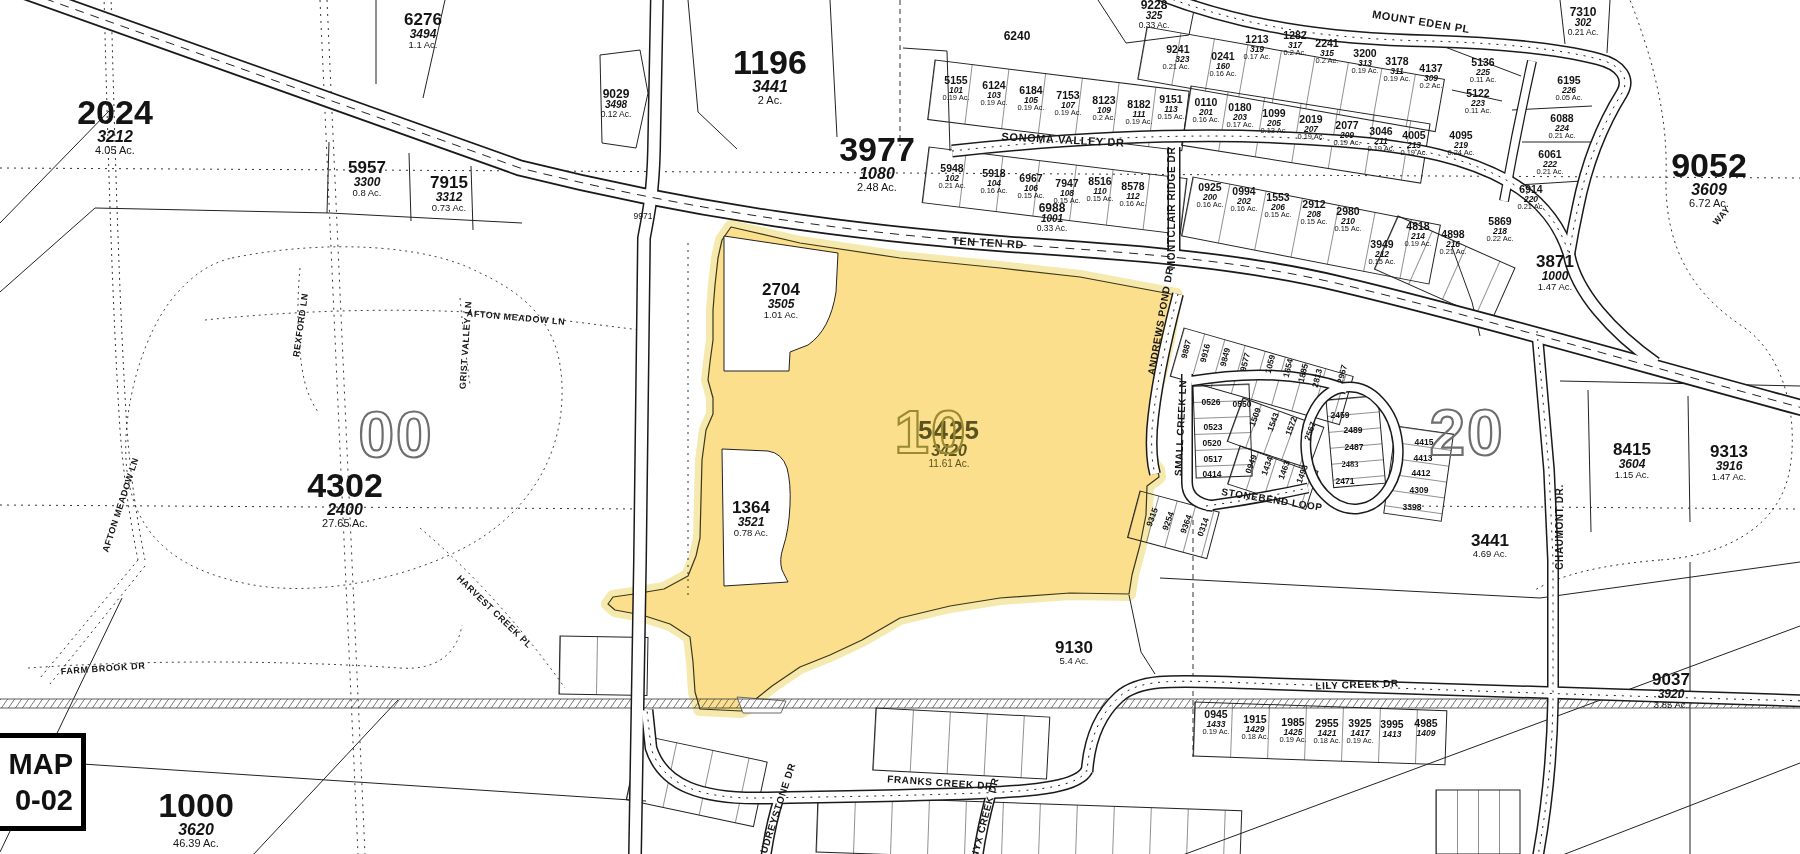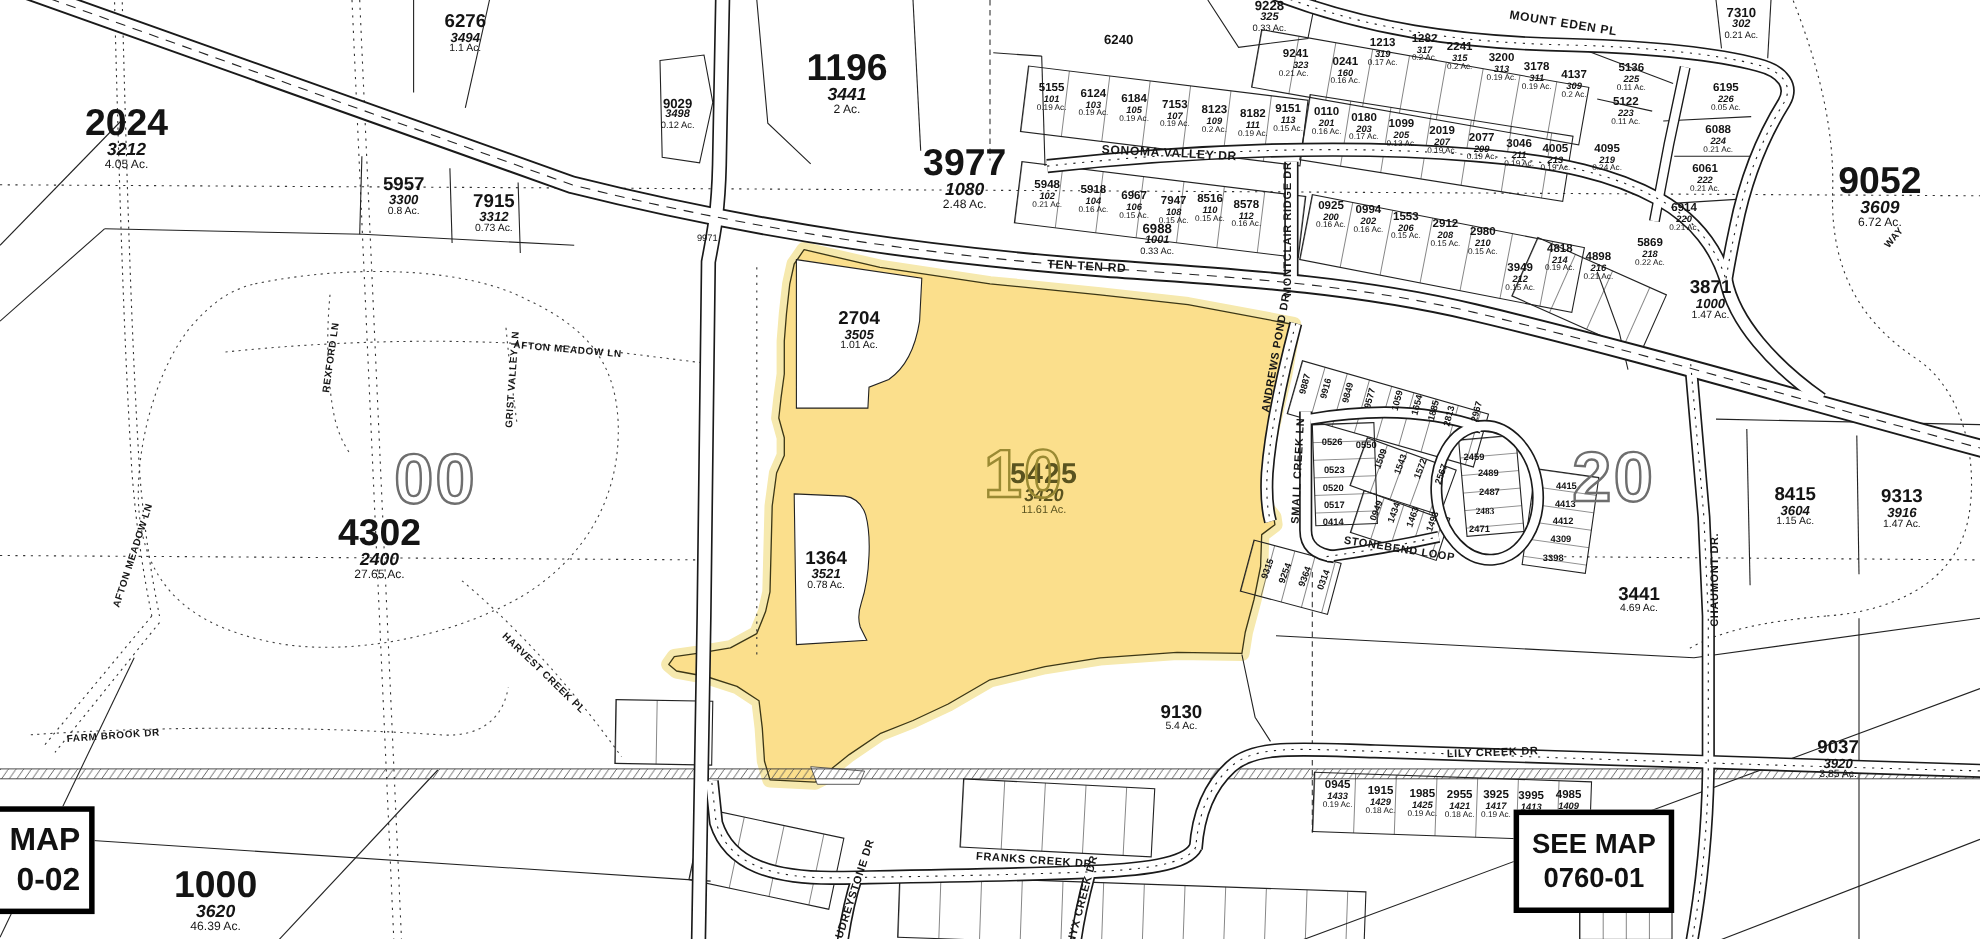--- a/index.html
+++ b/index.html
@@ -682,18 +682,14 @@
       <div class="lab " style="left: 643px; top: 216px; transform: translate(-50%, -50%) rotate(0deg); font-size: 8.5px;">9971</div>
       <div class="lab grid-num" style="left: 396px; top: 435px; transform: translate(-50%, -50%) rotate(0deg); font-size: 64px; -webkit-text-stroke: 2.2px rgb(110, 110, 110);">00</div>
       <div class="lab grid-num" style="left: 931px; top: 432px; transform: translate(-50%, -50%) rotate(0deg); font-size: 62px; -webkit-text-stroke: 2.2px rgb(154, 138, 51);">10</div>
       <div class="lab grid-num" style="left: 1467px; top: 433px; transform: translate(-50%, -50%) rotate(0deg); font-size: 64px; -webkit-text-stroke: 2.2px rgb(110, 110, 110);">20</div>
     </div>
 
 <div class="seemap" id="seemap-left" style="left:-88px;top:733px;width:156px;height:88px;">
   <div>MAP</div>
   <div>0-02</div>
 </div>
-<div class="seemap" id="seemap-right" style="left:1376px;top:736px;width:136px;height:84px;">
-  <div>SEE MAP</div>
-  <div>0760-01</div>
+
 </div>
 
-</div>
-
 </body></html>

